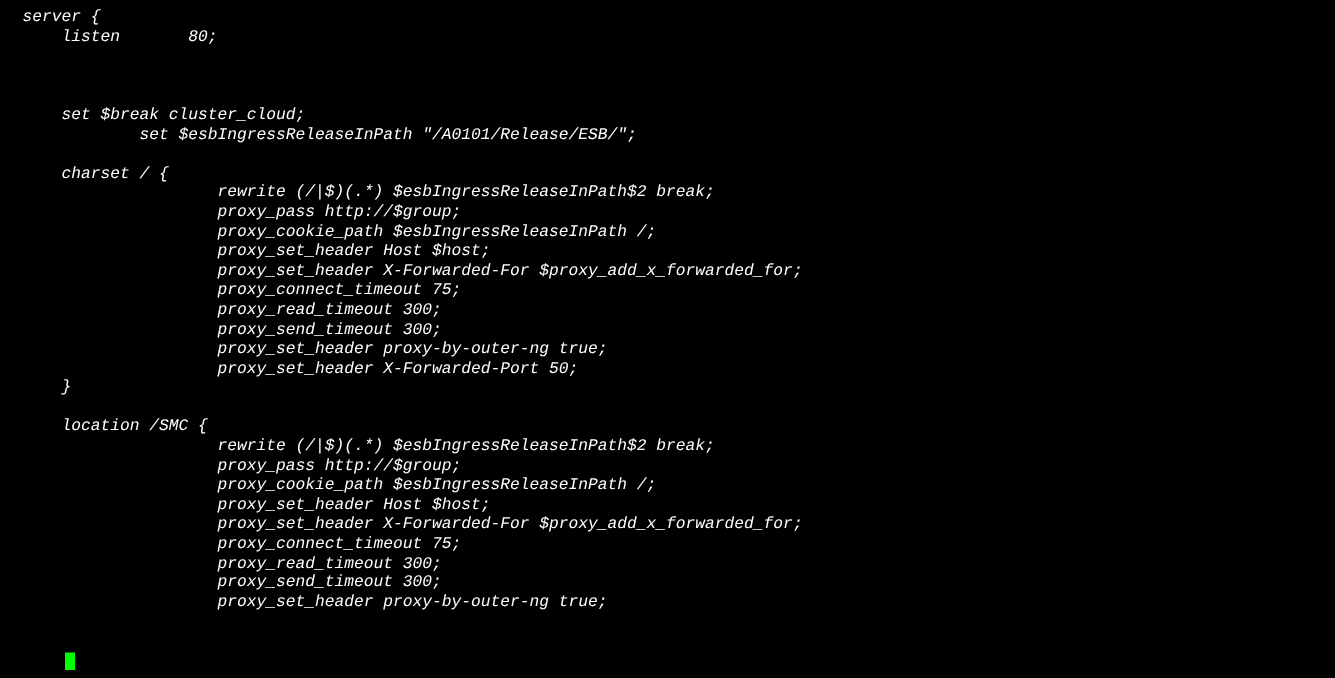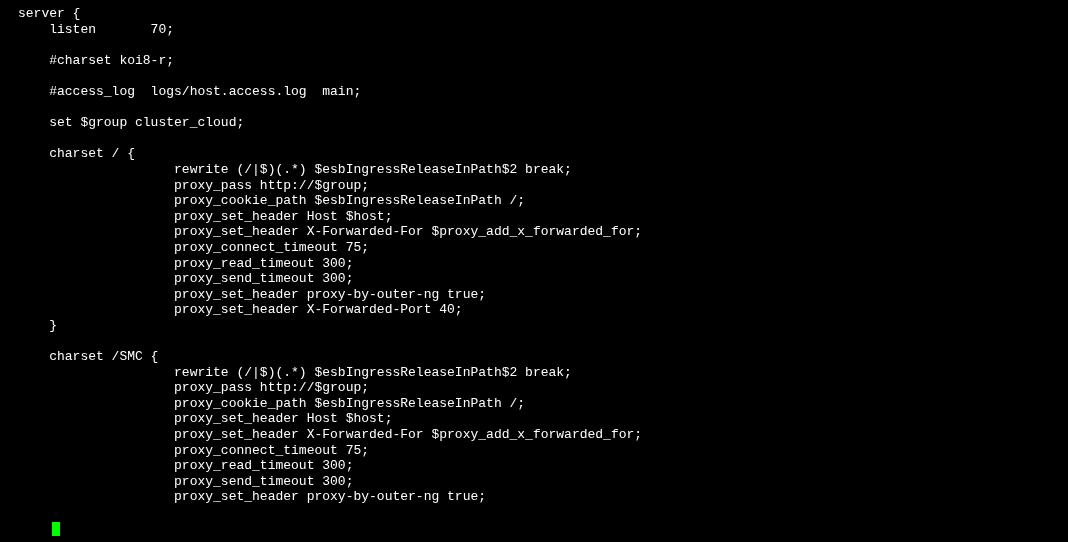--- a/index.html
+++ b/index.html
@@ -15,57 +15,57 @@
       line-height: 1.2;
       padding: 6px 0 0 18px;
       width: 1068px;
       height: 542px;
       overflow: hidden;
       position: relative;
     }
     .line {
       white-space: pre;
       min-height: 15.6px;
+      font-style: italic;
     }
     .cursor {
       position: absolute;
       background-color: #00ff00;
       width: 8px;
       height: 14px;
       left: 52px;
       bottom: 6px;
     }
   </style>
 </head>
 <body>
 
 <div id="terminal-container">
     <div class="line">server {</div>
-    <div class="line">    listen       70;</div>
+    <div class="line">    listen       80;</div>
     <div class="line"></div>
-    <div class="line">    #charset koi8-r;</div>
     <div class="line"></div>
-    <div class="line">    #access_log  logs/host.access.log  main;</div>
     <div class="line"></div>
-    <div class="line">    set $group cluster_cloud;</div>
+    <div class="line">    set $break cluster_cloud;</div>
+    <div class="line">            set $esbIngressReleaseInPath "/A0101/Release/ESB/";</div>
     <div class="line"></div>
     <div class="line">    charset / {</div>
     <div class="line">                    rewrite (/|$)(.*) $esbIngressReleaseInPath$2 break;</div>
     <div class="line">                    proxy_pass http://$group;</div>
     <div class="line">                    proxy_cookie_path $esbIngressReleaseInPath /;</div>
     <div class="line">                    proxy_set_header Host $host;</div>
     <div class="line">                    proxy_set_header X-Forwarded-For $proxy_add_x_forwarded_for;</div>
     <div class="line">                    proxy_connect_timeout 75;</div>
     <div class="line">                    proxy_read_timeout 300;</div>
     <div class="line">                    proxy_send_timeout 300;</div>
     <div class="line">                    proxy_set_header proxy-by-outer-ng true;</div>
-    <div class="line">                    proxy_set_header X-Forwarded-Port 40;</div>
+    <div class="line">                    proxy_set_header X-Forwarded-Port 50;</div>
     <div class="line">    }</div>
     <div class="line"></div>
-    <div class="line">    charset /SMC {</div>
+    <div class="line">    location /SMC {</div>
     <div class="line">                    rewrite (/|$)(.*) $esbIngressReleaseInPath$2 break;</div>
     <div class="line">                    proxy_pass http://$group;</div>
     <div class="line">                    proxy_cookie_path $esbIngressReleaseInPath /;</div>
     <div class="line">                    proxy_set_header Host $host;</div>
     <div class="line">                    proxy_set_header X-Forwarded-For $proxy_add_x_forwarded_for;</div>
     <div class="line">                    proxy_connect_timeout 75;</div>
     <div class="line">                    proxy_read_timeout 300;</div>
     <div class="line">                    proxy_send_timeout 300;</div>
     <div class="line">                    proxy_set_header proxy-by-outer-ng true;</div>
   </div>

